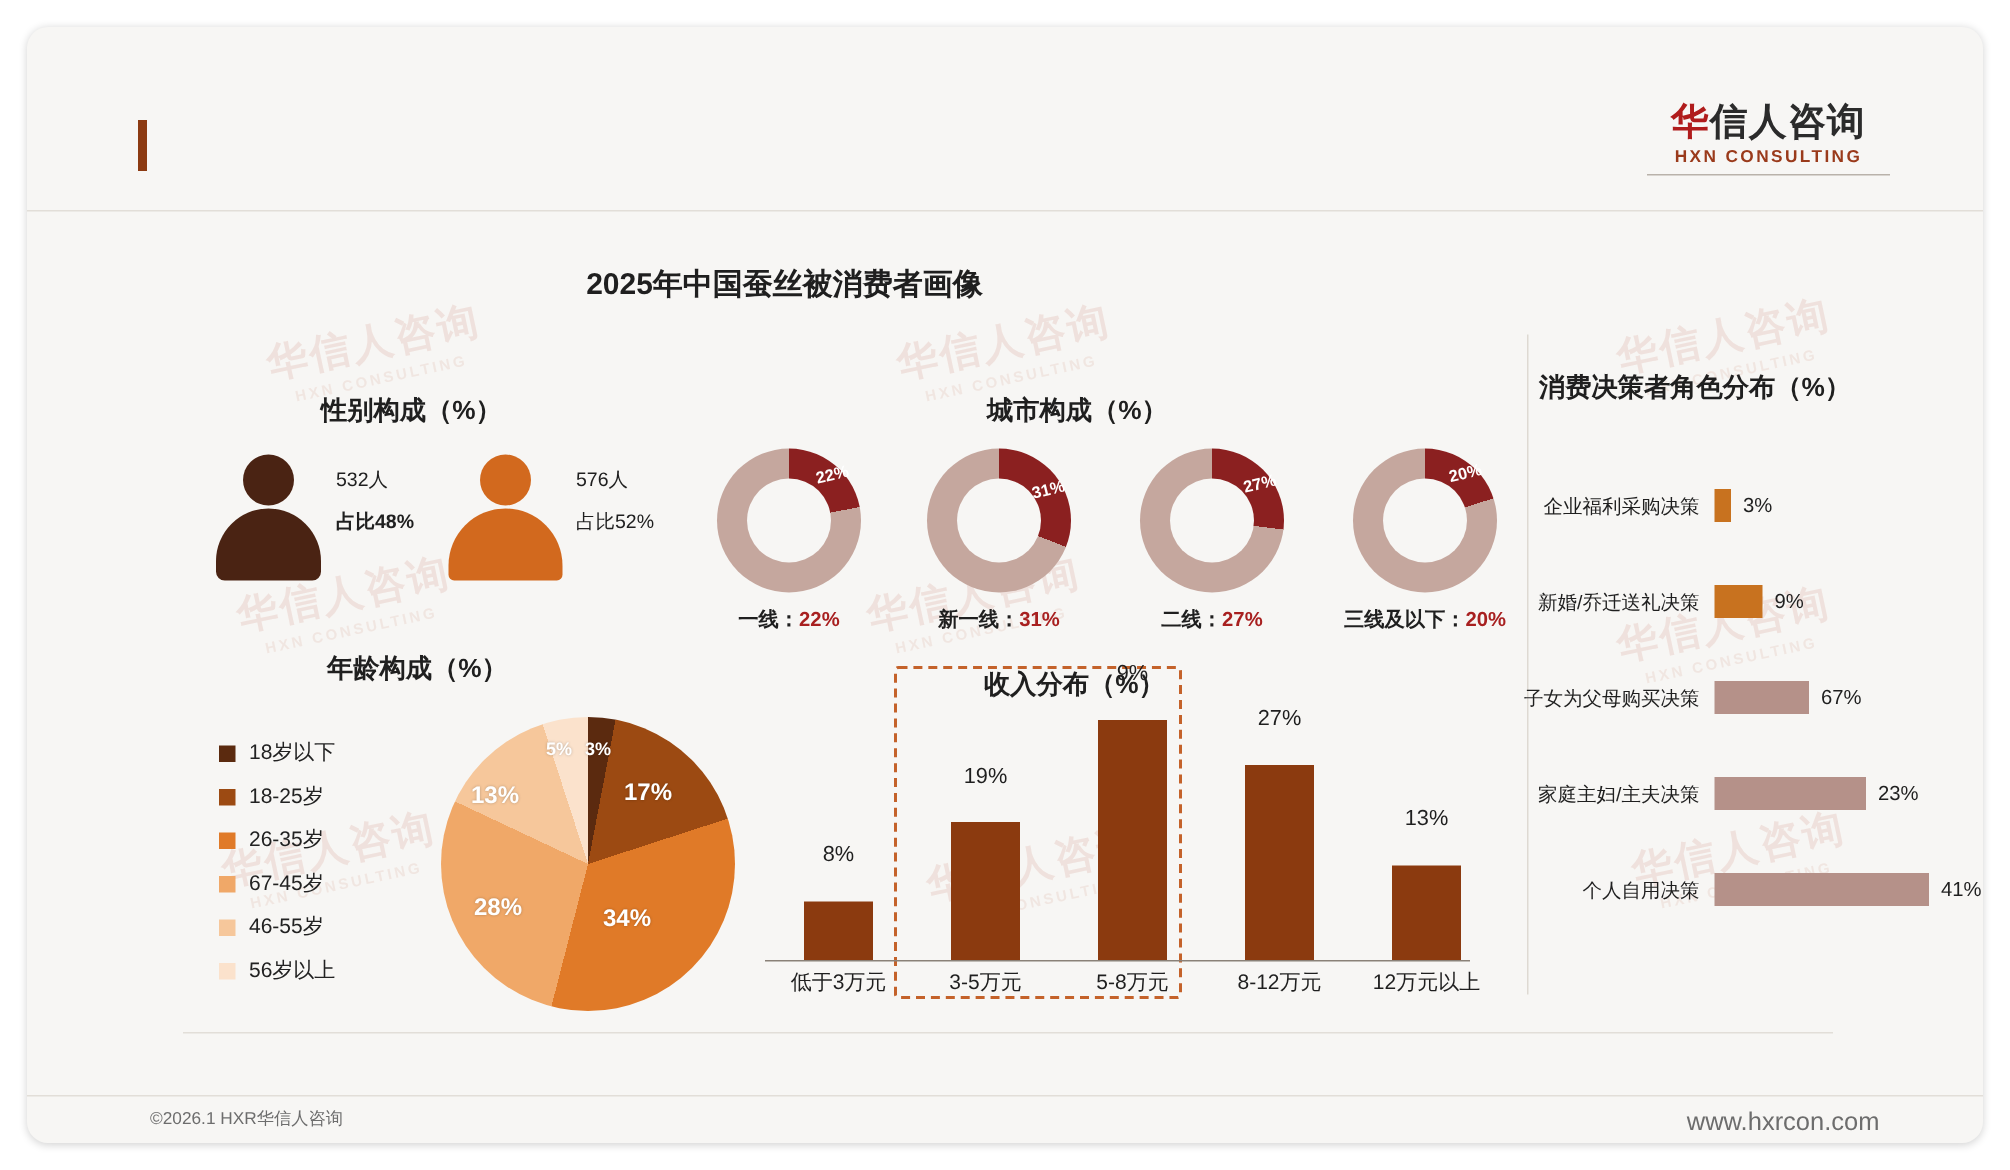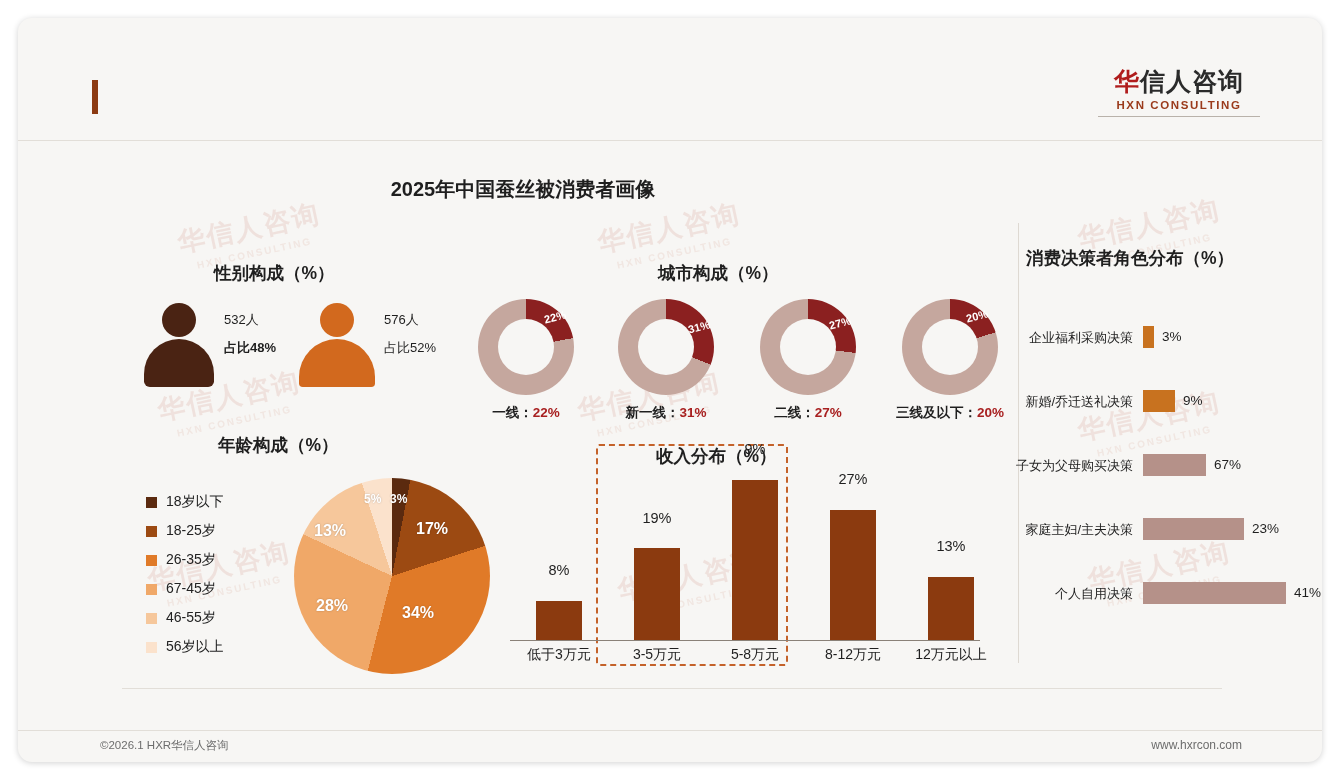--- a/index.html
+++ b/index.html
@@ -289,22 +289,22 @@
     border-top: 1px solid #e2ded8;
   }
   .copy {
     position: absolute;
     left: 82px; top: 720px;
     font-size: 11.5px;
     color: #6d6d6d;
   }
   .site {
     position: absolute;
-    right: 80px; top: 720px;
-    font-size: 12px;
+    right: 69px; top: 720px;
+    font-size: 17px;
     color: #6d6d6d;
   }
 </style>
 </head>
 <body>
 
 <div id="page">
   <div class="slide">
 
     <div class="wm" style="left:160px; top:192px;">

